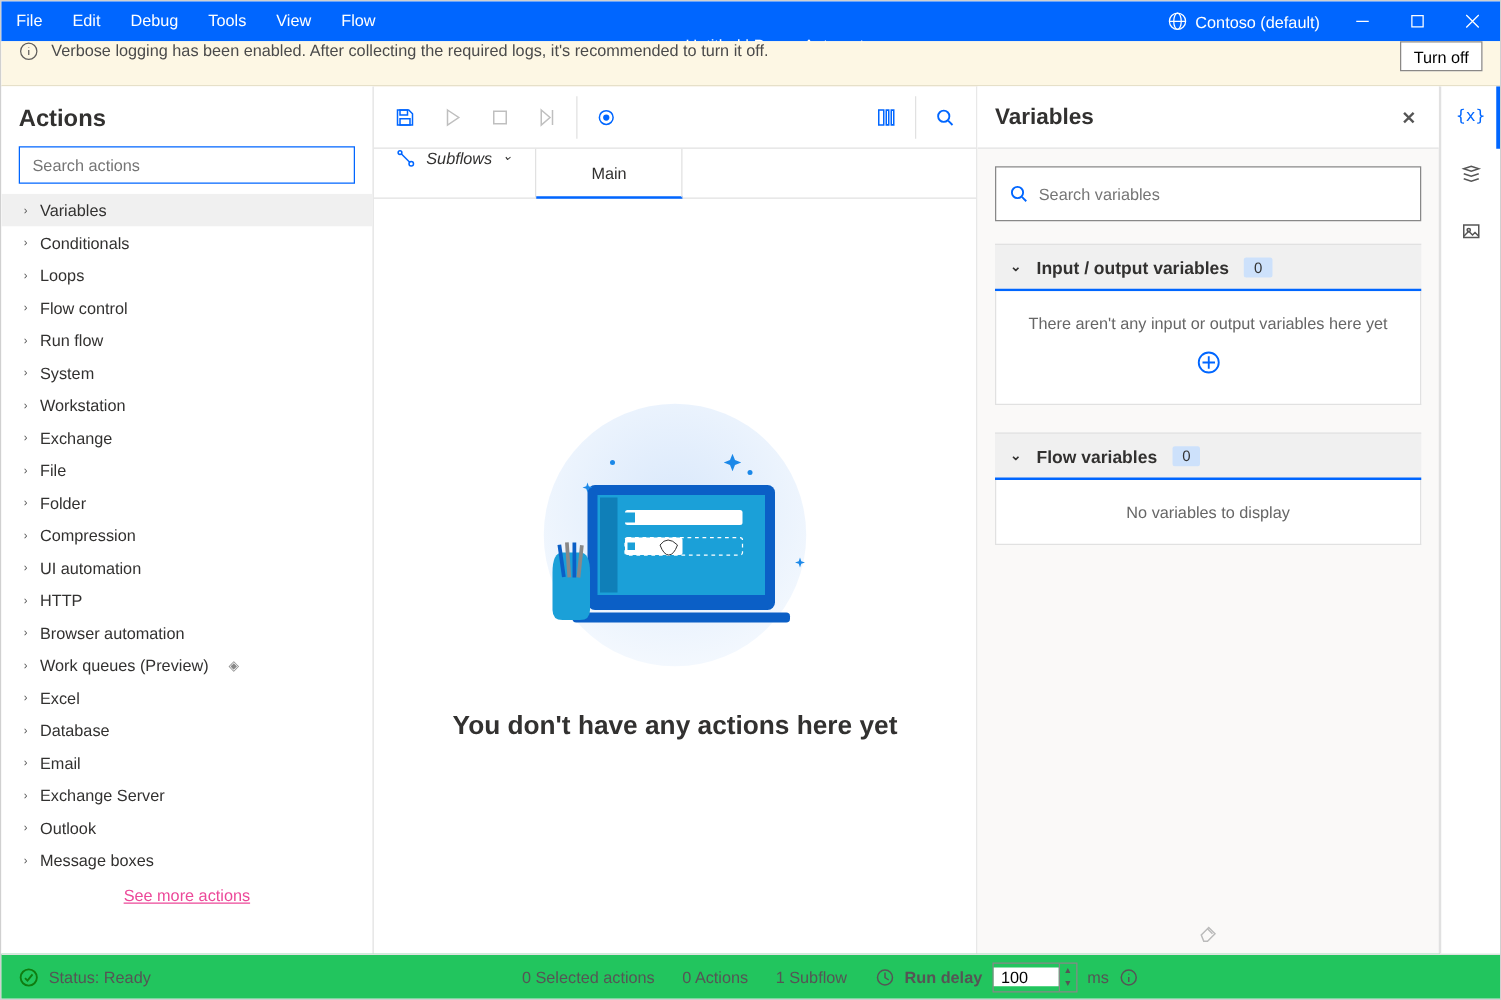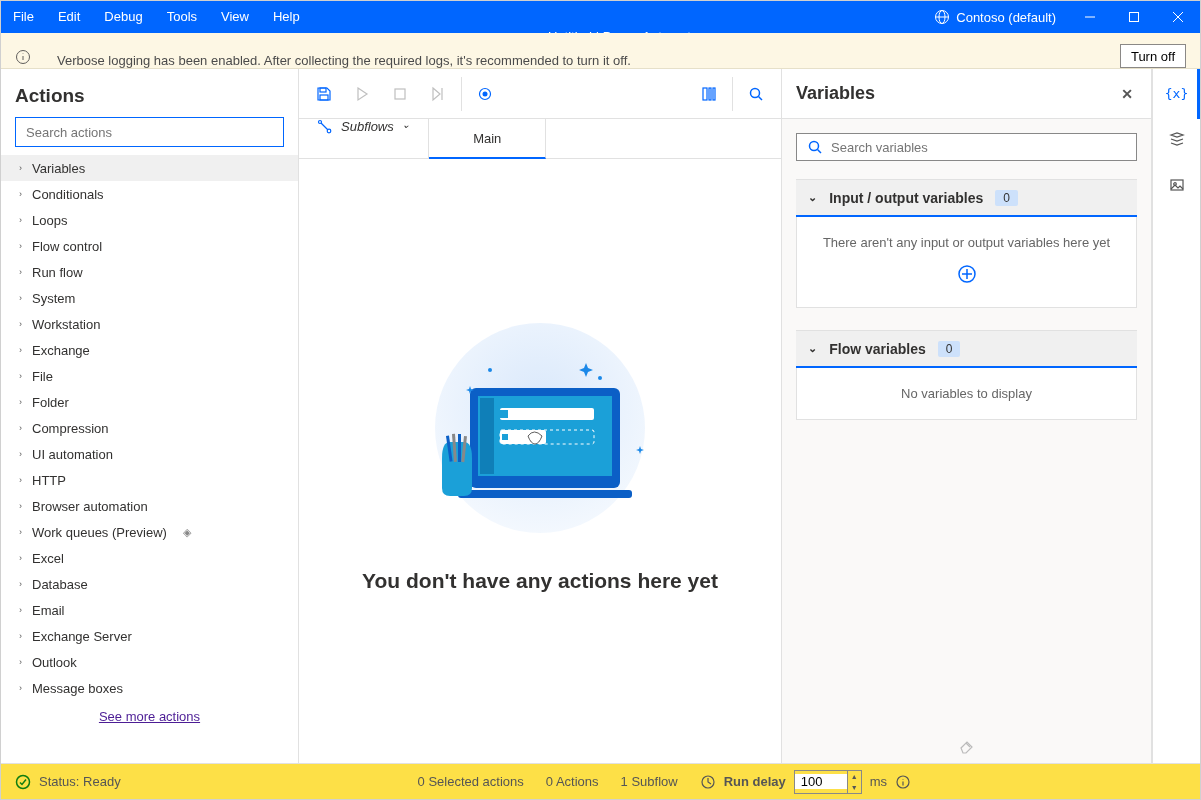--- a/index.html
+++ b/index.html
@@ -24,22 +24,22 @@
   }
   .title-bar .title { flex: 1; text-align: center; margin-top: 39px; }
   .title-bar .right { display: flex; align-items: center; }
   .title-bar .env { margin-right: 12px; display: flex; align-items: center; gap:6px; }
   .win-btn { width: 44px; height: 32px; display:flex; align-items:center; justify-content:center; }
   .win-btn svg { width: 12px; height: 12px; stroke: #fff; fill: none; stroke-width: 1; }
 
   
   .info-bar {
     height: 36px; background: #fdf7e4; color: #4b4b4b;
-    display: flex; align-items: flex-end; padding: 0 14px;
-    font-size: 13px; border-bottom: 1px solid #e6e0c9; gap: 16px;
+    display: flex; align-items: flex-start; padding: 0 14px;
+    font-size: 13px; border-bottom: 1px solid #e6e0c9;
   }
   .info-bar .info-icon { margin-right: 10px; color:#4b4b4b; }
   .info-bar .spacer { flex: 1; }
   .turn-off-btn {
     height: 24px; padding: 0 10px; border: 1px solid #8a8886;
     background: #fff; font-size: 13px; cursor: pointer;
   }
 
   
   .main-area { flex:1; display:flex; overflow:hidden; }
@@ -60,21 +60,21 @@
   .actions-scroll::-webkit-scrollbar{width:8px;}
   .actions-scroll::-webkit-scrollbar-thumb{background:#c8c6c4;}
   .action-group {
     display:flex; align-items:center; gap:10px;
     height: 26px; padding: 0 8px 0 18px; font-size:13px;
     cursor:pointer;
   }
   .action-group:hover, .action-group.selected { background:#f0f0f0; }
   .chevron { font-size:9px; color:#555; }
   .see-more { text-align:center; padding:8px 0; }
-  .see-more a { color:#4c1d95; text-decoration:underline; font-size:13px; }
+  .see-more a { color:#ec4899; text-decoration:underline; font-size:13px; }
 
   
   .center-panel { flex:1; display:flex; flex-direction:column; border-right:1px solid #e1e1e1; min-width:0;}
   .toolbar {
     height: 50px; display:flex; align-items:center; padding:0 6px;
     border-bottom:1px solid #e1e1e1;
   }
   .tb-group { display:flex; align-items:center; }
   .tb-btn {
     width:38px; height:50px; display:flex;align-items:center;justify-content:center;
@@ -109,21 +109,21 @@
   .vars-panel { width:370px; display:flex; flex-direction:column; background:#faf9f8; border-right:1px solid #e1e1e1;}
   .vars-header {
     height:50px; display:flex; align-items:center;
     padding:0 14px; font-size:18px; font-weight:600;
     border-bottom:1px solid #e1e1e1; background:#fff;
   }
   .vars-header .spacer{flex:1;}
   .close-x{cursor:pointer;color:#555;font-size:14px;padding:4px;}
   .vars-body{flex:1; padding:14px; overflow:auto;}
   .search-vars{
-    height:28px; display:flex;align-items:center;gap:8px;
+    height:44px; display:flex;align-items:center;gap:8px;
     border:1px solid #888;background:#fff;padding:0 10px;margin-bottom:18px;
   }
   .search-vars input{flex:1;border:none;outline:none;font-size:13px;}
   .section-head {
     height:38px;background:#f0f0f0;display:flex;align-items:center;
     gap:12px;padding:0 12px;border-top:1px solid #e1e1e1;
     border-bottom:2px solid #0066ff;font-size:14px;font-weight:600;
   }
   .count-badge{background:#cde1fb;color:#333;padding:1px 8px;font-size:12px;font-weight:400;border-radius:2px;}
   .section-body{
@@ -137,21 +137,21 @@
   
   .right-rail{width:48px;background:#fff;display:flex;flex-direction:column;align-items:center;padding-top:8px;gap:14px;border-left:1px solid #e1e1e1;position:relative;}
   .right-rail::before{content:"";position:absolute;top:0;right:0;width:3px;height:50px;background:#0066ff;}
   .rail-btn{width:32px;height:32px;display:flex;align-items:center;justify-content:center;color:#555;cursor:pointer;}
   .rail-btn.active{color:#0066ff;}
 
   
   .status-bar{
     height:36px;border-top:1px solid #e1e1e1;
     display:flex;align-items:center;padding:0 14px;gap:22px;
-    font-size:13px;color:#555;background:#fde047;
+    font-size:13px;color:#555;background:#22c55e;
   }
   .status-bar .status-left{display:flex;align-items:center;gap:8px;}
   .status-bar .spacer{flex:1;}
   .status-group{display:flex;align-items:center;gap:8px;}
   .delay-input{width:68px;height:24px;border:1px solid #888;display:flex;align-items:center;}
   .delay-input input{flex:1;width:100%;border:none;outline:none;padding:0 6px;font-size:13px;}
   .delay-spin{width:14px;display:flex;flex-direction:column;border-left:1px solid #888;}
   .delay-spin span{height:11px;font-size:7px;text-align:center;line-height:11px;cursor:pointer;}
 
   svg.icon{width:16px;height:16px;}
@@ -160,21 +160,21 @@
 </head>
 <body>
 
 <div class="title-bar">
   <div class="menu">
     <div class="menu-item">File</div>
     <div class="menu-item">Edit</div>
     <div class="menu-item">Debug</div>
     <div class="menu-item">Tools</div>
     <div class="menu-item">View</div>
-    <div class="menu-item">Help</div>
+    <div class="menu-item">Flow</div>
   </div>
   <div class="title">Untitled | Power Automate</div>
   <div class="right">
     <div class="env">
       <svg class="icon" viewBox="0 0 16 16" fill="none" stroke="#fff" stroke-width="1">
           <circle cx="8" cy="8" r="6.5"></circle>
           <ellipse cx="8" cy="8" rx="3" ry="6.5"></ellipse>
           <path d="M1.5 8h13"></path>
         </svg>
       <span>Contoso (default)</span>

